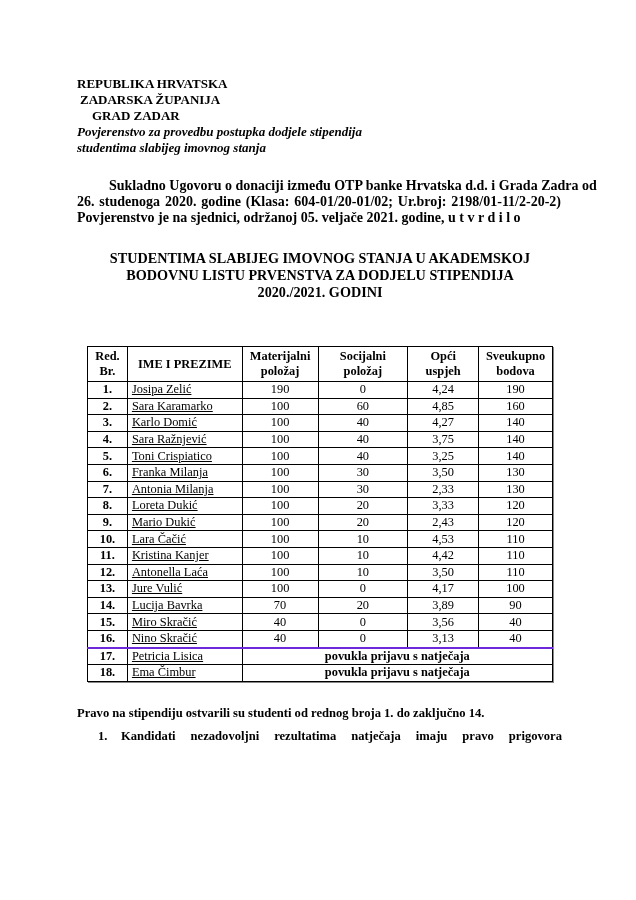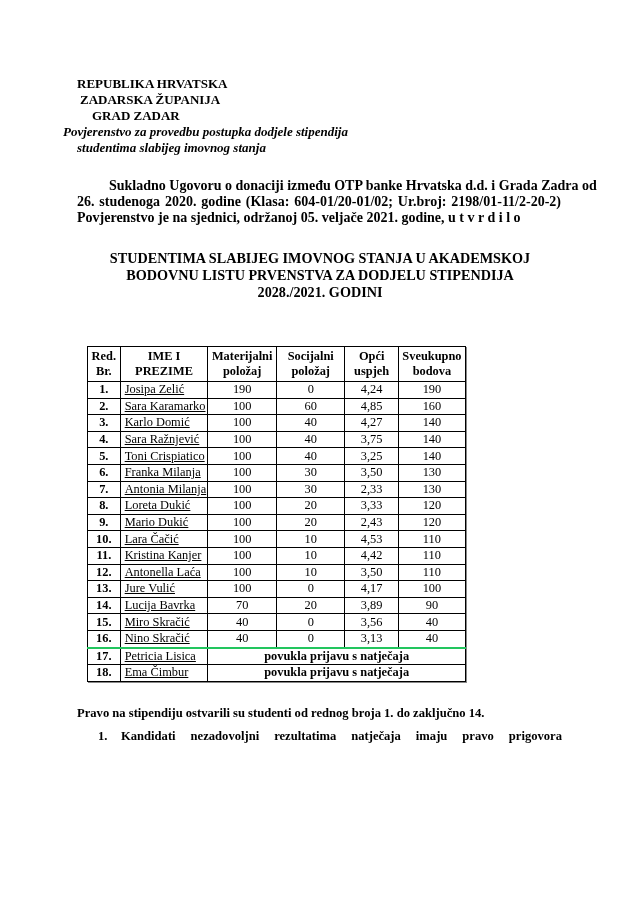--- a/index.html
+++ b/index.html
@@ -17,64 +17,64 @@
   }
   #intro .line { display: block; text-align: justify; text-align-last: justify; white-space: nowrap; }
   #intro .line.last { text-align-last: left; }
   #intro .indent { display: inline-block; width: 32px; }
   #title {
     left: 70px; top: 250px; width: 500px; text-align: center;
     font-weight: bold; font-size: 14.2px; line-height: 17px;
   }
   #title div { white-space: nowrap; }
   table#ranking {
-    position: absolute; left: 87px; top: 346px; width: 379px;
+    position: absolute; left: 87px; top: 346px; width: 466px;
     border-collapse: collapse; font-size: 12.4px;
     box-shadow: 1px 1px 0 #888;
   }
   #ranking th, #ranking td {
     border: 1px solid #000; padding: 0; text-align: center;
   }
   #ranking th { font-weight: bold; height: 34px; line-height: 15px; font-size: 12.4px; }
   #ranking td { height: 15.6px; line-height: 15px; }
   #ranking td.num { font-weight: bold; }
   #ranking td.name { text-align: left; padding-left: 4px; text-decoration: underline; }
   #ranking td.withdrawn { font-weight: bold; }
-  #ranking tr.sep-top td { border-top: 2px solid #22c55e; }
+  #ranking tr.sep-top td { border-top: 2px solid #6d28d9; }
   #summary {
     left: 77px; top: 705px; font-weight: bold; font-size: 12.6px; line-height: 16px; white-space: nowrap;
   }
   #notes {
     left: 98px; top: 728px; width: 464px;
     font-weight: bold; font-size: 12.6px; line-height: 16px;
   }
   #notes .item { position: relative; padding-left: 23px; }
   #notes .marker { position: absolute; left: 0; top: 0; }
   #notes .line { display: block; white-space: nowrap; text-align: justify; text-align-last: justify; }
   #notes .line.last { text-align-last: left; }
 </style>
 </head>
 <body>
 
 <div class="abs hdr-line" style="left:77px; top:76px;">REPUBLIKA HRVATSKA</div>
 <div class="abs hdr-line" style="left:80px; top:92px;">ZADARSKA ŽUPANIJA</div>
 <div class="abs hdr-line" style="left:92px; top:108px;">GRAD ZADAR</div>
-<div class="abs hdr-italic" style="left:63px; top:124px;">Povjerenstvo za provedbu postupka dodjele stipendija</div>
+<div class="abs hdr-italic" style="left:77px; top:124px;">Povjerenstvo za provedbu postupka dodjele stipendija</div>
 <div class="abs hdr-italic" style="left:77px; top:140px;">studentima slabijeg imovnog stanja</div>
 
 <div id="intro" class="abs">
   <span class="line"><span class="indent"></span><span>Sukladno Ugovoru o donaciji između OTP banke Hrvatska d.d. i Grada Zadra od</span></span>
   <span class="line">26. studenoga 2020. godine (Klasa: 604-01/20-01/02; Ur.broj: 2198/01-11/2-20-2)</span>
   <span class="line last">Povjerenstvo je na sjednici, održanoj 05. veljače 2021. godine,  u t v r d i l o</span>
 </div>
 
 <div id="title" class="abs">
   <div>STUDENTIMA SLABIJEG IMOVNOG STANJA U AKADEMSKOJ</div>
   <div>BODOVNU LISTU PRVENSTVA ZA DODJELU STIPENDIJA</div>
-  <div>2028./2021. GODINI</div>
+  <div>2020./2021. GODINI</div>
 </div>
 
 <table id="ranking">
   <colgroup>
     <col style="width:40px">
     <col style="width:115px">
     <col style="width:76px">
     <col style="width:90px">
     <col style="width:71px">
     <col style="width:74px">

